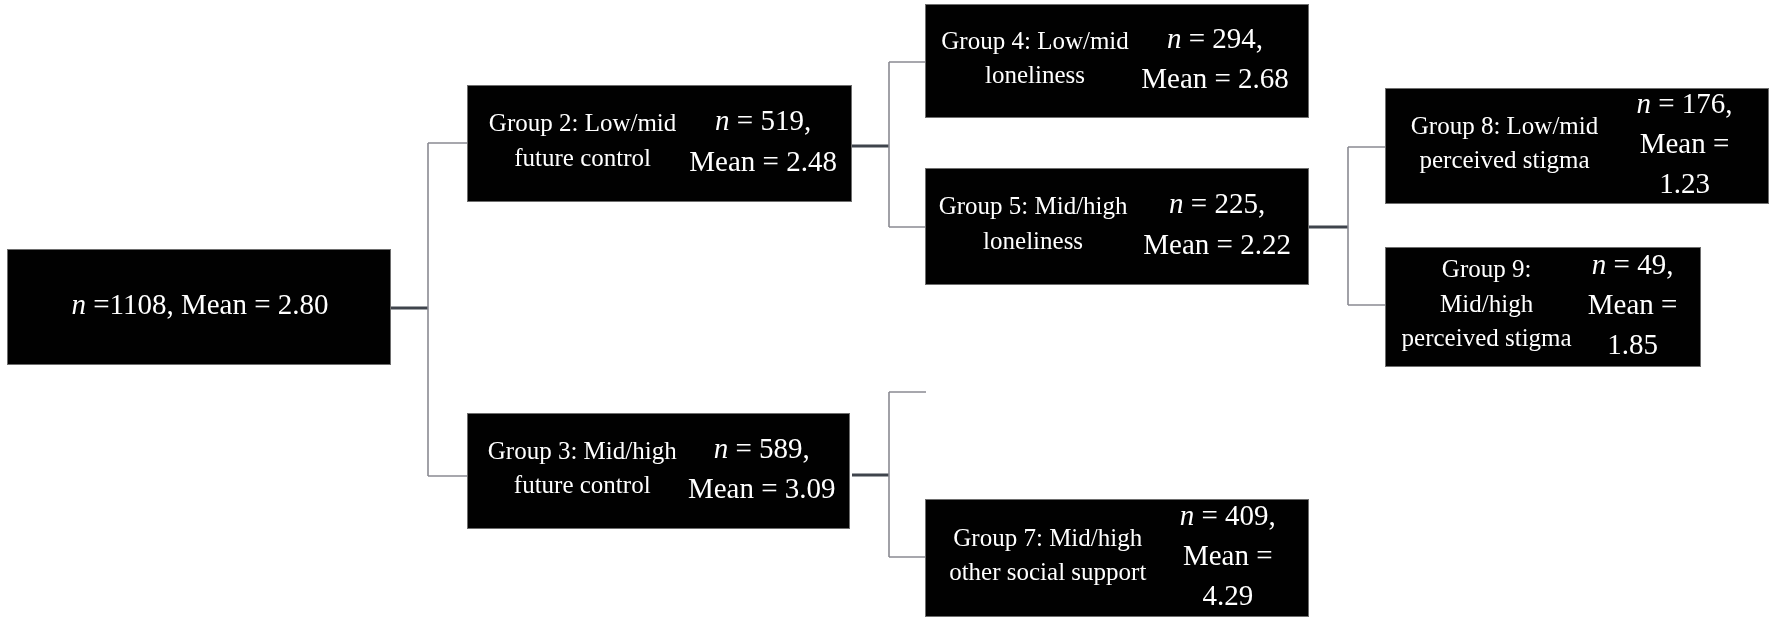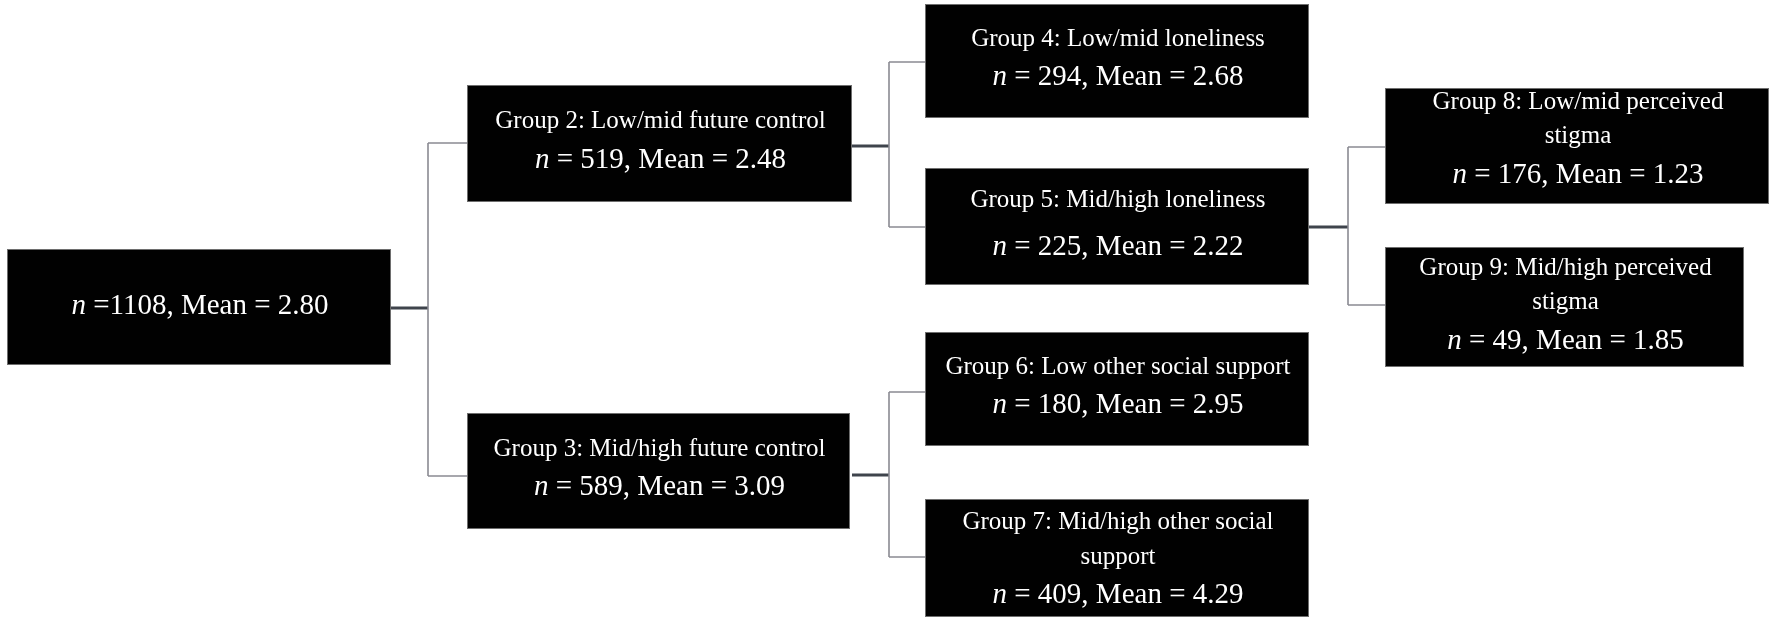--- a/index.html
+++ b/index.html
@@ -15,42 +15,42 @@
     position: absolute;
     left: 0; top: 0;
     width: 1772px; height: 620px;
   }
   .node {
     position: absolute;
     background: #010101;
     border: 1px solid #6e6e6e;
     color: #ffffff;
     display: flex;
-    flex-direction: column;
+    flex-direction: row;
     align-items: center;
     justify-content: center;
     text-align: center;
     box-sizing: border-box;
     padding: 4px 10px 10px 12px;
     line-height: 1.38;
   }
   .node .title { font-size: 25px; white-space: normal; }
   .node .stats { font-size: 29px; }
   .node .nvar  { font-style: italic; }
   .root-title  { font-weight: bold; font-style: italic; }
   
   .g1 { left: 7px;    top: 249px; width: 384px; height: 116px; }
   .g2 { left: 467px;  top: 85px;  width: 385px; height: 117px; }
   .g3 { left: 467px;  top: 413px; width: 383px; height: 116px; }
   .g4 { left: 925px;  top: 4px;   width: 384px; height: 114px; }
   .g5 { left: 925px;  top: 168px; width: 384px; height: 117px; gap: 8px; }
   .g6 { left: 925px;  top: 332px; width: 384px; height: 114px; }
   .g7 { left: 925px;  top: 499px; width: 384px; height: 118px; justify-content: space-between; }
   .g8 { left: 1385px; top: 88px;  width: 384px; height: 116px; justify-content: flex-end; }
-  .g9 { left: 1385px; top: 247px; width: 359px; height: 120px; }
+  .g9 { left: 1385px; top: 247px; width: 316px; height: 120px; }
 </style>
 </head>
 <body>
 
 <div class="canvas">
 
   <svg class="connectors" viewBox="0 0 1772 620" xmlns="http://www.w3.org/2000/svg">
 
     <line x1="391" y1="308" x2="428" y2="308" stroke="#3f444c" stroke-width="3"></line>
     <line x1="428" y1="143" x2="428" y2="476" stroke="#8a8a92" stroke-width="1.6"></line>
@@ -90,24 +90,20 @@
   <div class="node g4">
     <div class="title">Group 4: Low/mid loneliness</div>
     <div class="stats"><span class="nvar">n</span><span> = 294, Mean = 2.68</span></div>
   </div>
 
   <div class="node g5">
     <div class="title">Group 5: Mid/high loneliness</div>
     <div class="stats"><span class="nvar">n</span><span> = 225, Mean = 2.22</span></div>
   </div>
 
-  <div class="node g6">
-    <div class="title">Group 6: Low other social support</div>
-    <div class="stats"><span class="nvar">n</span><span> = 180, Mean = 2.95</span></div>
-  </div>
 
   <div class="node g7">
     <div class="title">Group 7: Mid/high other social support</div>
     <div class="stats"><span class="nvar">n</span><span> = 409, Mean = 4.29</span></div>
   </div>
 
   <div class="node g8">
     <div class="title">Group 8: Low/mid perceived stigma</div>
     <div class="stats"><span class="nvar">n</span><span> = 176, Mean = 1.23</span></div>
   </div>

